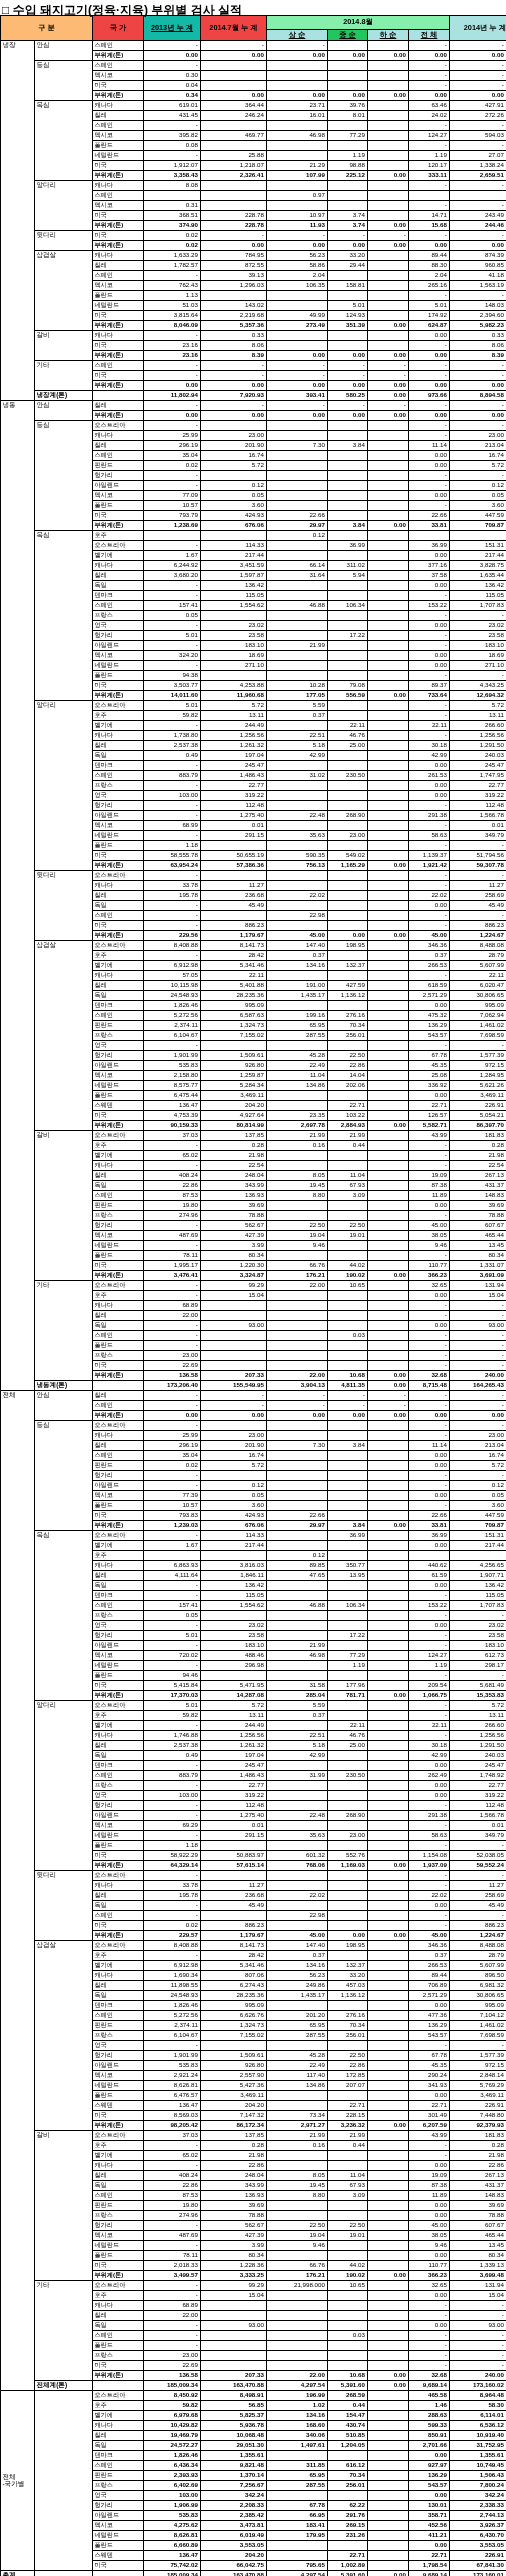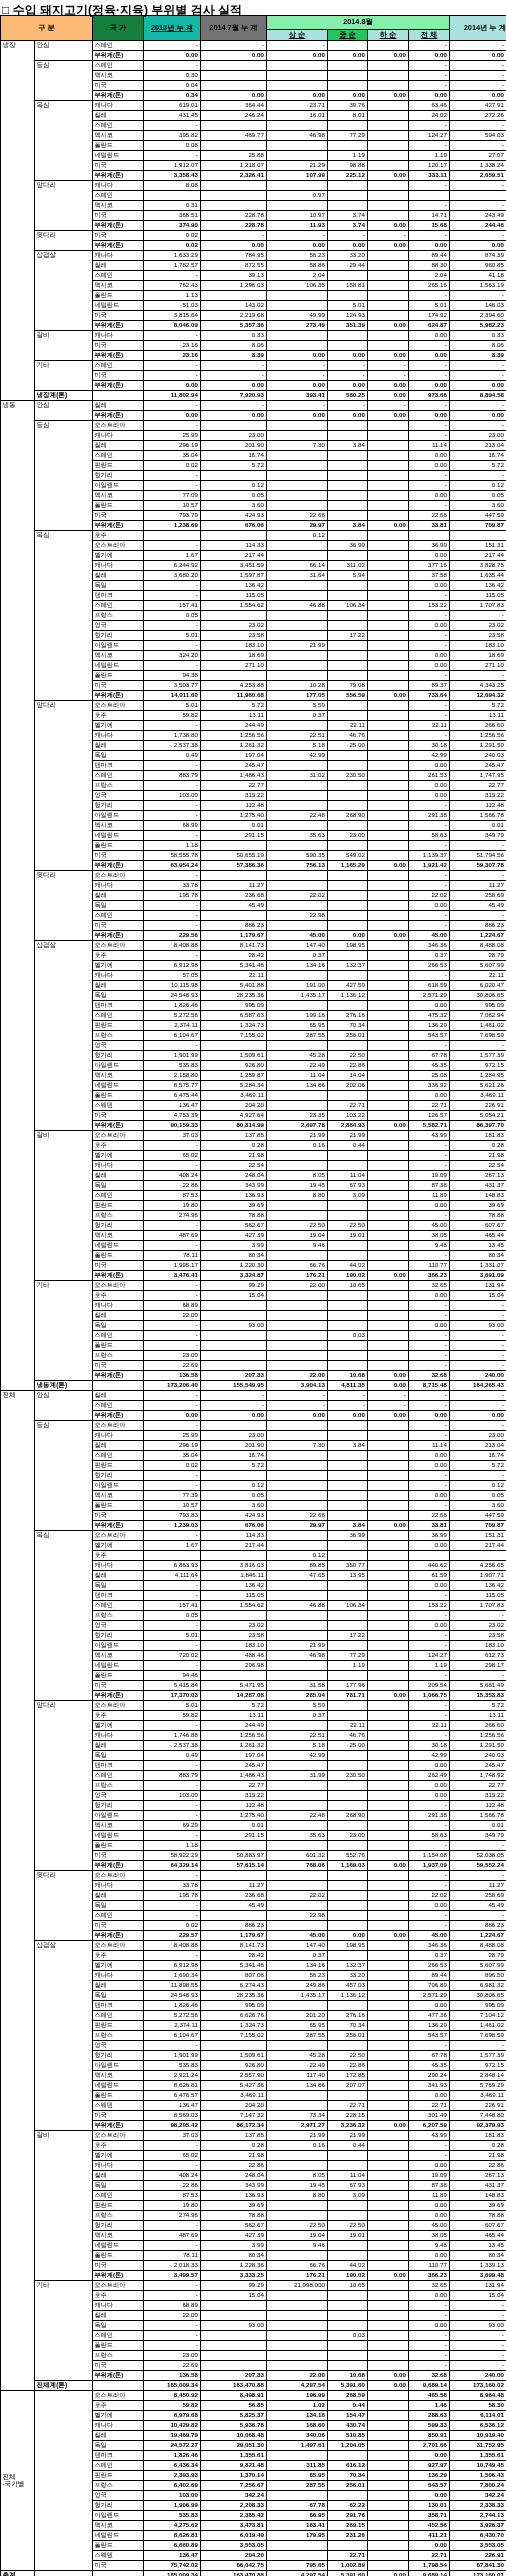--- a/index.html
+++ b/index.html
@@ -47,23 +47,23 @@
       <col class="c-201407">
       <col class="c-sang">
     <col class="c-jung">
       <col class="c-ha">
       <col class="c-jeon">
       <col class="c-2014">
   </colgroup>
   <thead>
     <tr class="h1">
       <th colspan="2" rowspan="2" style="background: #fdba74;">구  분</th>
-      <th rowspan="2" style="background: #15803d;">국  가</th>
+      <th rowspan="2" style="background: #ef4444;">국  가</th>
       <th rowspan="2" style="background: #14b8a6; text-decoration: underline;">2013년 누 계</th>
-      <th rowspan="2" style="background: #737373;">2014.7월 누 계</th>
+      <th rowspan="2" style="background: #ef4444;">2014.7월 누 계</th>
       <th colspan="4" style="background: #86efac;">2014.8월</th>
       <th rowspan="2" style="background: rgb(169, 226, 224); text-align: right;">2014년 누 계</th>
     </tr>
     <tr class="h2">
       <th style="background: rgb(169, 226, 224);">상 순</th>
       <th style="background: #22c55e;">중 순</th>
       <th style="background: rgb(169, 226, 224);">하 순</th>
       <th style="background: rgb(169, 226, 224);">전 체</th>
     </tr>
   </thead>

